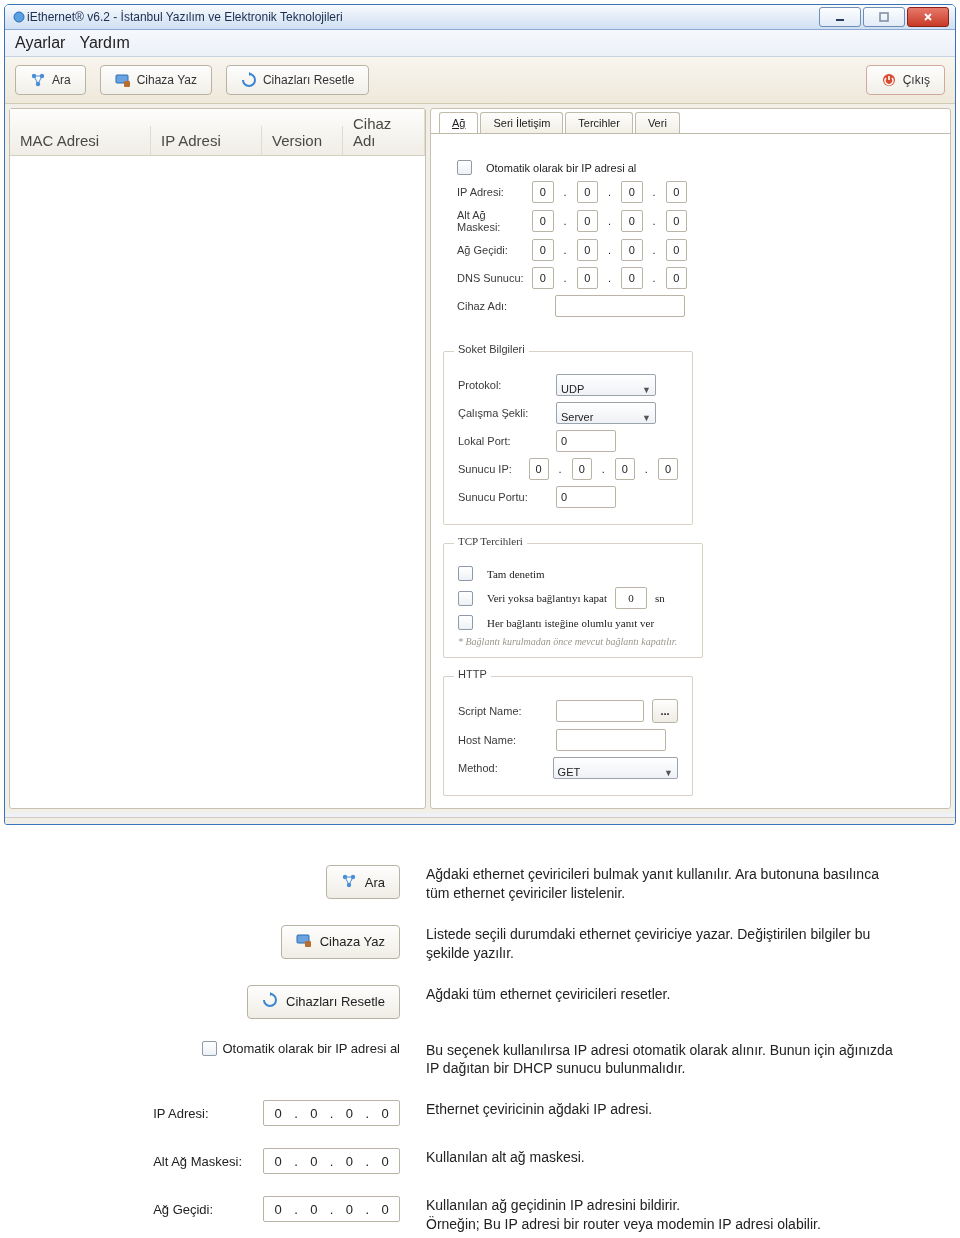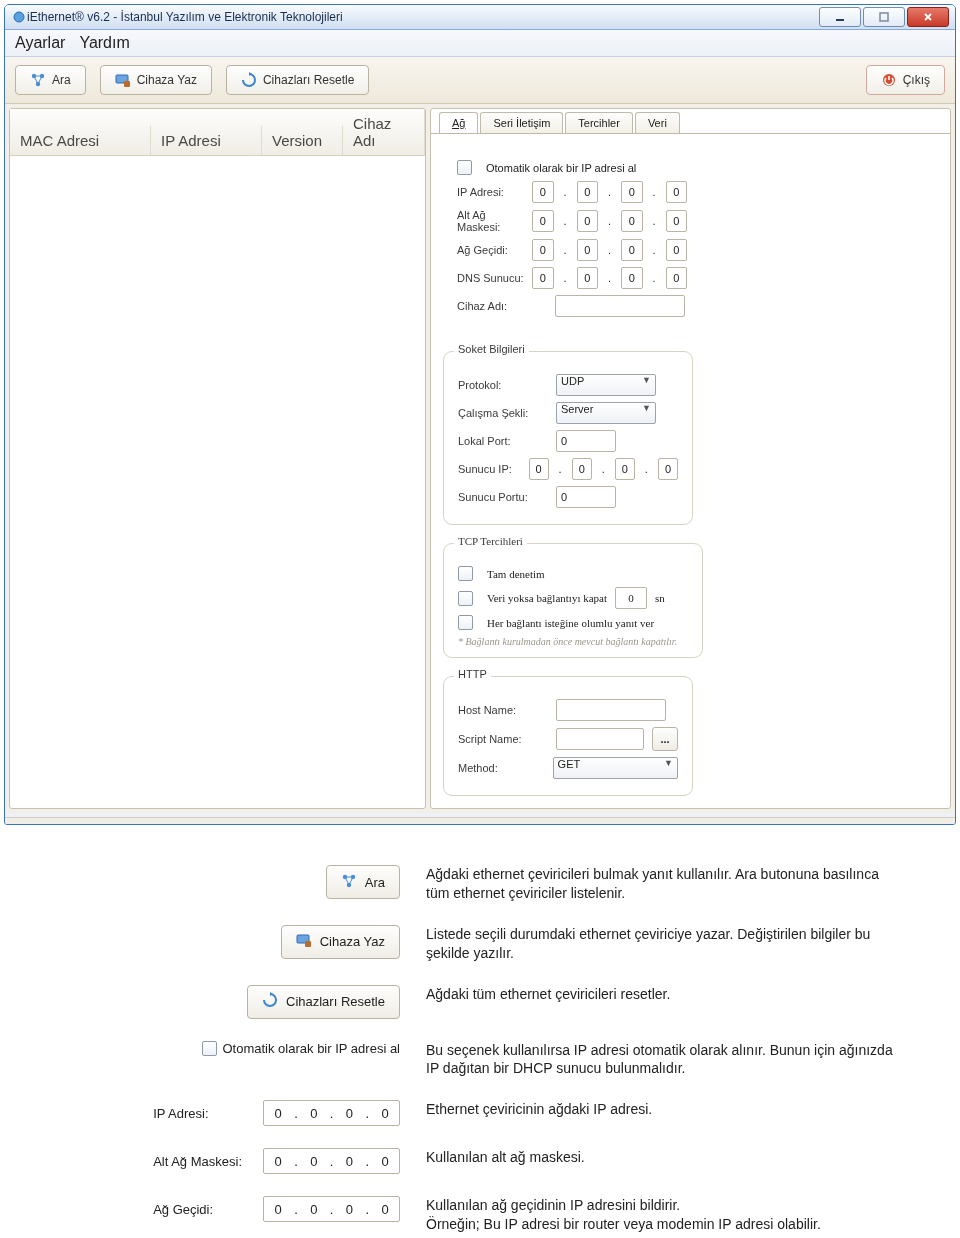--- a/index.html
+++ b/index.html
@@ -92,41 +92,41 @@
     border-radius:3px 3px 0 0; margin-right:2px;
     position:relative; z-index:1;
   }
   .tab.active { background:#ffffff; border-color:#c0baab; z-index:3;text-decoration:underline; }
   .tabbody {
     border-top:1px solid #c0baab; margin-top:-1px; padding:10px 12px 12px 12px;
     display:flex; flex-wrap:wrap; gap:18px;
   }
   
   .group {
-    border:1px solid #d7d2c3; border-radius:9px; padding:16px 14px 10px 14px;
+    border:1px solid #d7d2c3; border-radius:2px; padding:16px 14px 10px 14px;
     position:relative;
   }
   .group legend, .group > .g-title {
     position:absolute; top:-9px; left:10px; background:#fff; padding:0 4px; font-size:11px; color:#3a3a3a;
   }
   .g-noborder { border:none; padding:10px 14px;}
   .formrow { display:flex; align-items:center; gap:8px; margin:6px 0; font-size:11px;}
   .formrow label { width:90px; color:#3a3a3a;}
   .numbox {
     width:26px; height:20px; border:1px solid #b9b4a5; background:#fff; text-align:center;
     display:inline-flex;align-items:center;justify-content:center; border-radius:2px;
   }
   .dot { padding:0 2px;}
   .txtbox {
     height:20px; width:90px; border:1px solid #b9b4a5; background:#fff; border-radius:2px;
     display:inline-flex;align-items:center; padding:0 4px;
   }
   .select {
     height:20px; width:90px; border:1px solid #9ba3ad; background:linear-gradient(#fff,#eef1f5);
-    border-radius:2px; display:inline-flex;align-items:flex-start; justify-content:space-between;
+    border-radius:2px; display:inline-flex;align-items:flex-end; justify-content:space-between;
     padding:0 4px; font-size:11px;
   }
   .select .arrow { font-size:9px; color:#555;}
   .chk { width:13px;height:13px;border:1px solid #8f9aa9;background:linear-gradient(#fff,#edf1f6);display:inline-block;border-radius:2px;margin-right:6px;}
   .hint { font-size:10px; color:#9a968a; font-style:italic; }
   .ellipsis-btn{
     width:24px;height:22px;border:1px solid #b9b4a5;background:linear-gradient(#fefefe,#efece4);
     border-radius:3px;display:inline-flex;align-items:center;justify-content:center;font-weight:bold;
   }
   .statusbar{ height:6px; border-top:1px solid #d3cdbd; background:#f1eee7; margin-top:4px;}
@@ -348,27 +348,27 @@
           <div class="formrow">
               <span class="chk"></span>
               <span>Her bağlantı isteğine olumlu yanıt ver</span>
             </div>
           <div class="hint">* Bağlantı kurulmadan önce mevcut bağlantı kapatılır.</div>
         </div>
 
         <div class="group" style="width:220px;">
           <span class="g-title">HTTP</span>
           <div class="formrow">
-              <label>Host Name:</label>
-            <span class="txtbox" style="width:100px;"></span>
-          </div>
-          <div class="formrow">
               <label>Script Name:</label>
             <span class="txtbox" style="width:78px;"></span>
             <span class="ellipsis-btn">...</span>
+          </div>
+          <div class="formrow">
+              <label>Host Name:</label>
+            <span class="txtbox" style="width:100px;"></span>
           </div>
           <div class="formrow">
               <label>Method:</label>
             <div class="select" style="width:120px;">
                 <span>GET</span>
                 <span class="arrow">▼</span>
               </div>
           </div>
         </div>
       </div>

